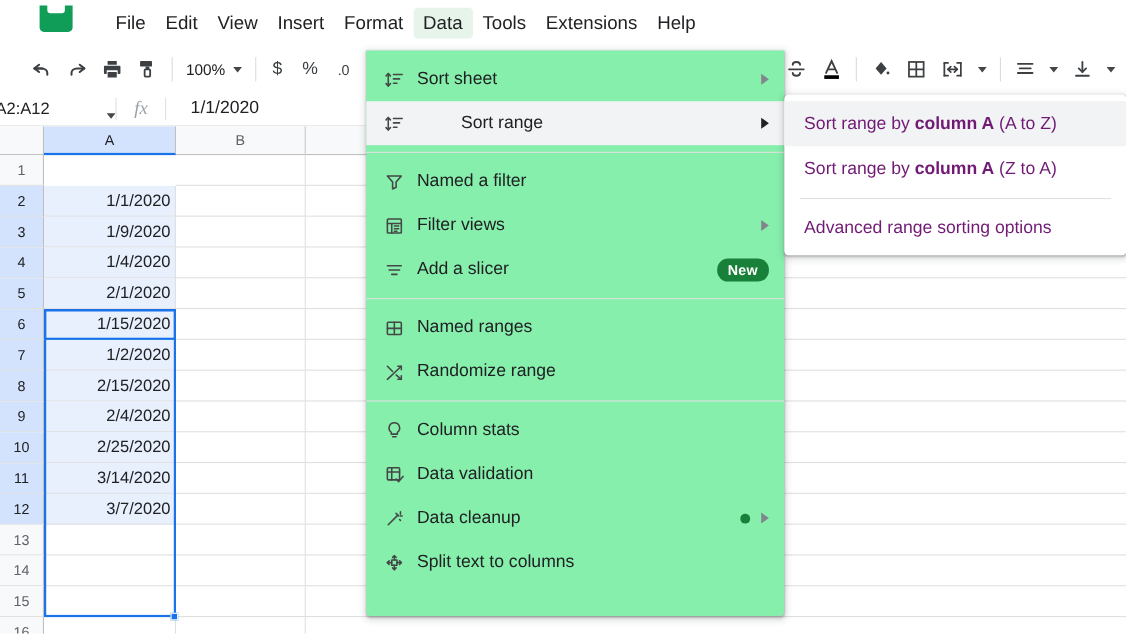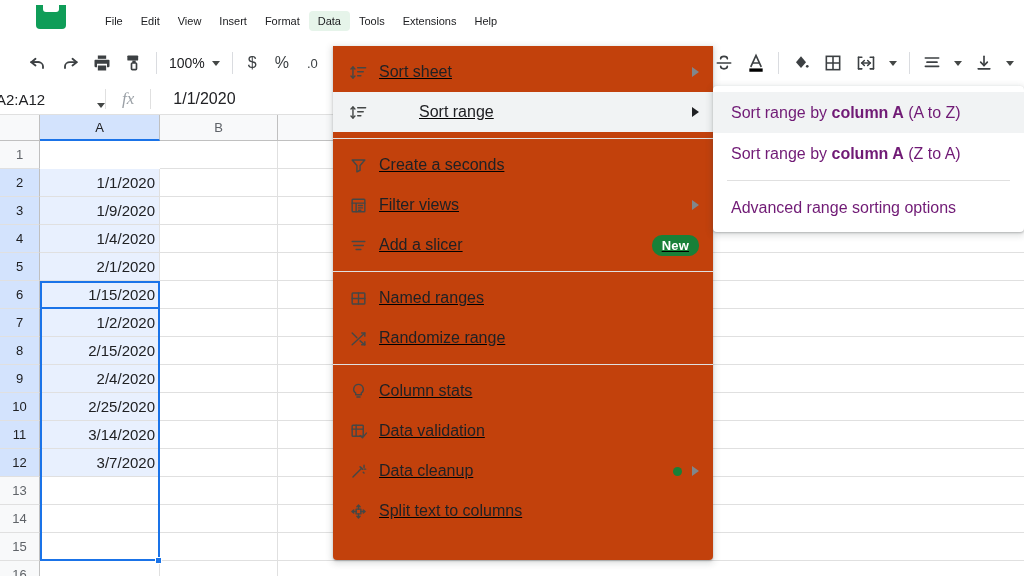--- a/index.html
+++ b/index.html
@@ -21,21 +21,21 @@
     background: #0f9d58;
     border-radius: 0 0 4px 4px;
     position: relative;
   }
   .logo::after{
     content:""; position:absolute; left:7px; top:-2px; width:16px; height:9px;
     background:#fff; border-radius:0 0 3px 3px;
   }
   .menu-items { display: flex; align-items: center; margin-left: 30px; }
   .menu-item {
-    font-size: 11px; color: #202124; padding: 4px 9px; border-radius: 4px;
+    font-size: 17px; color: #202124; padding: 4px 9px; border-radius: 4px;
     cursor: default; white-space: nowrap;
   }
   .menu-item.active { background: #e6f4ea; }
   .last-edit {
     font-size: 15px; color: #5f6368; margin-left: 20px;
     text-decoration: underline; white-space: nowrap;
   }
 
   
   .toolbar {
@@ -94,24 +94,23 @@
   .cell.right { justify-content:flex-end; }
   .cell.bold { font-weight:bold;margin-top:31px; }
   .cell.selfill { background:#e8f0fe; }
   .selbox { position:absolute; border:2px solid #1a73e8; pointer-events:none; }
   .selhandle { position:absolute; width:7px; height:7px; background:#1a73e8; border:1px solid #fff; }
   .activebox { position:absolute; border:2px solid #1a73e8; background:transparent; pointer-events:none; }
 
   
   .dropdown {
     position:absolute; left:333px; top:46px; width:380px; height:514px;
-    background:#c2410c; border-radius:0 0 4px 4px;
+    background:#86efac; border-radius:0 0 4px 4px;
     box-shadow: 0 2px 6px 2px rgba(60,64,67,.15), 0 1px 2px 0 rgba(60,64,67,.3);
     padding:6px 0;
-    text-decoration:underline;
   }
   .mi { position:relative; display:flex; align-items:center; height:40px; padding:0 14px 0 16px; cursor:default; }
   .mi.hover { background:#f1f3f4;gap:40px; }
   .mi-ico { width:30px; display:flex; align-items:center; justify-content:flex-start; color:#444746; }
   .mi-label { font-size:16px; color:#202124; white-space:nowrap; }
   .mi-right { margin-left:auto; display:flex; align-items:center; gap:10px; }
   .arrow { width:0;height:0;border-top:5px solid transparent;border-bottom:5px solid transparent;border-left:7px solid #80868b; }
   .arrow.dark { border-left-color:#202124; }
   .divider { height:1px; background:#e0e0e0; margin:6px 0; }
   .badge-new {
@@ -376,21 +375,21 @@
             <span class="arrow dark"></span>
           </span>
         </div>
         <div class="divider"></div>
         <div class="mi">
           <span class="mi-ico">
             <svg width="19" height="19" viewBox="0 0 24 24" fill="none" stroke="#444746" stroke-width="1.8" stroke-linecap="round" stroke-linejoin="round">
               <path d="M4 5h16l-6 7v6l-4 2v-8z"></path>
             </svg>
           </span>
-          <span class="mi-label">Create a seconds</span>
+          <span class="mi-label">Named a filter</span>
           <span class="mi-right"></span>
         </div>
         <div class="mi">
           <span class="mi-ico">
             <svg width="19" height="19" viewBox="0 0 24 24" fill="none" stroke="#444746" stroke-width="1.8" stroke-linecap="round" stroke-linejoin="round">
               <rect x="4" y="4" width="16" height="16" rx="1"></rect>
               <path d="M4 9h16M9 9v11"></path>
               <path d="M12 12h5M12 15h5M12 18h3"></path>
             </svg>
           </span>

